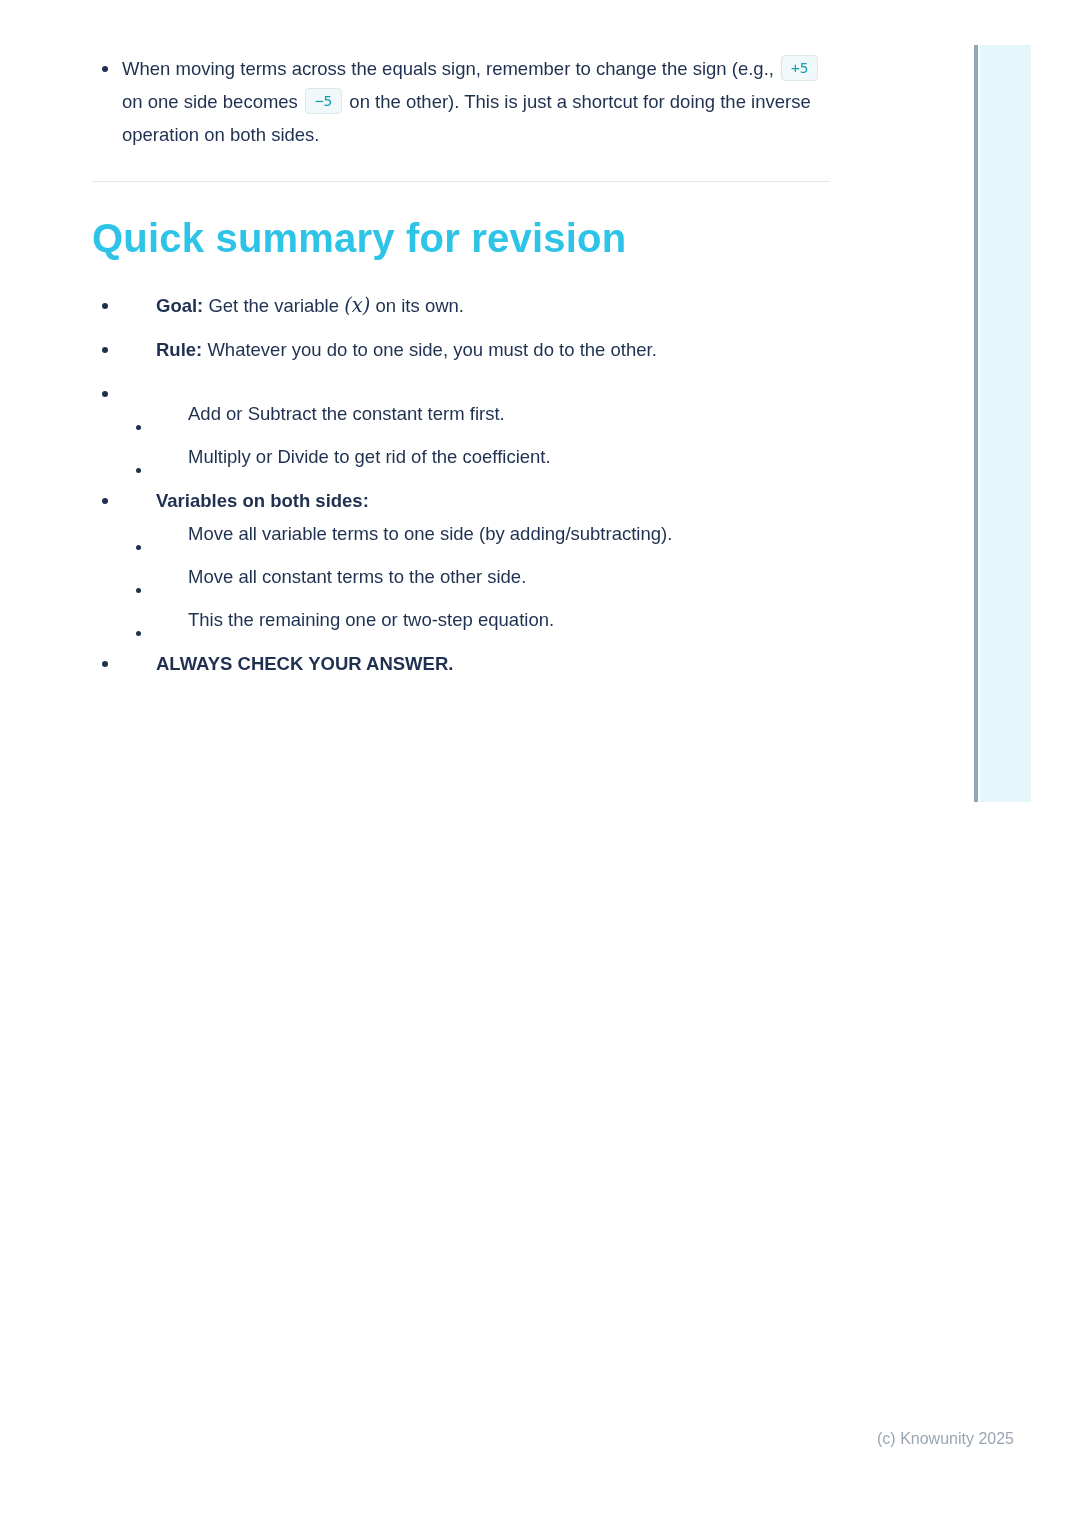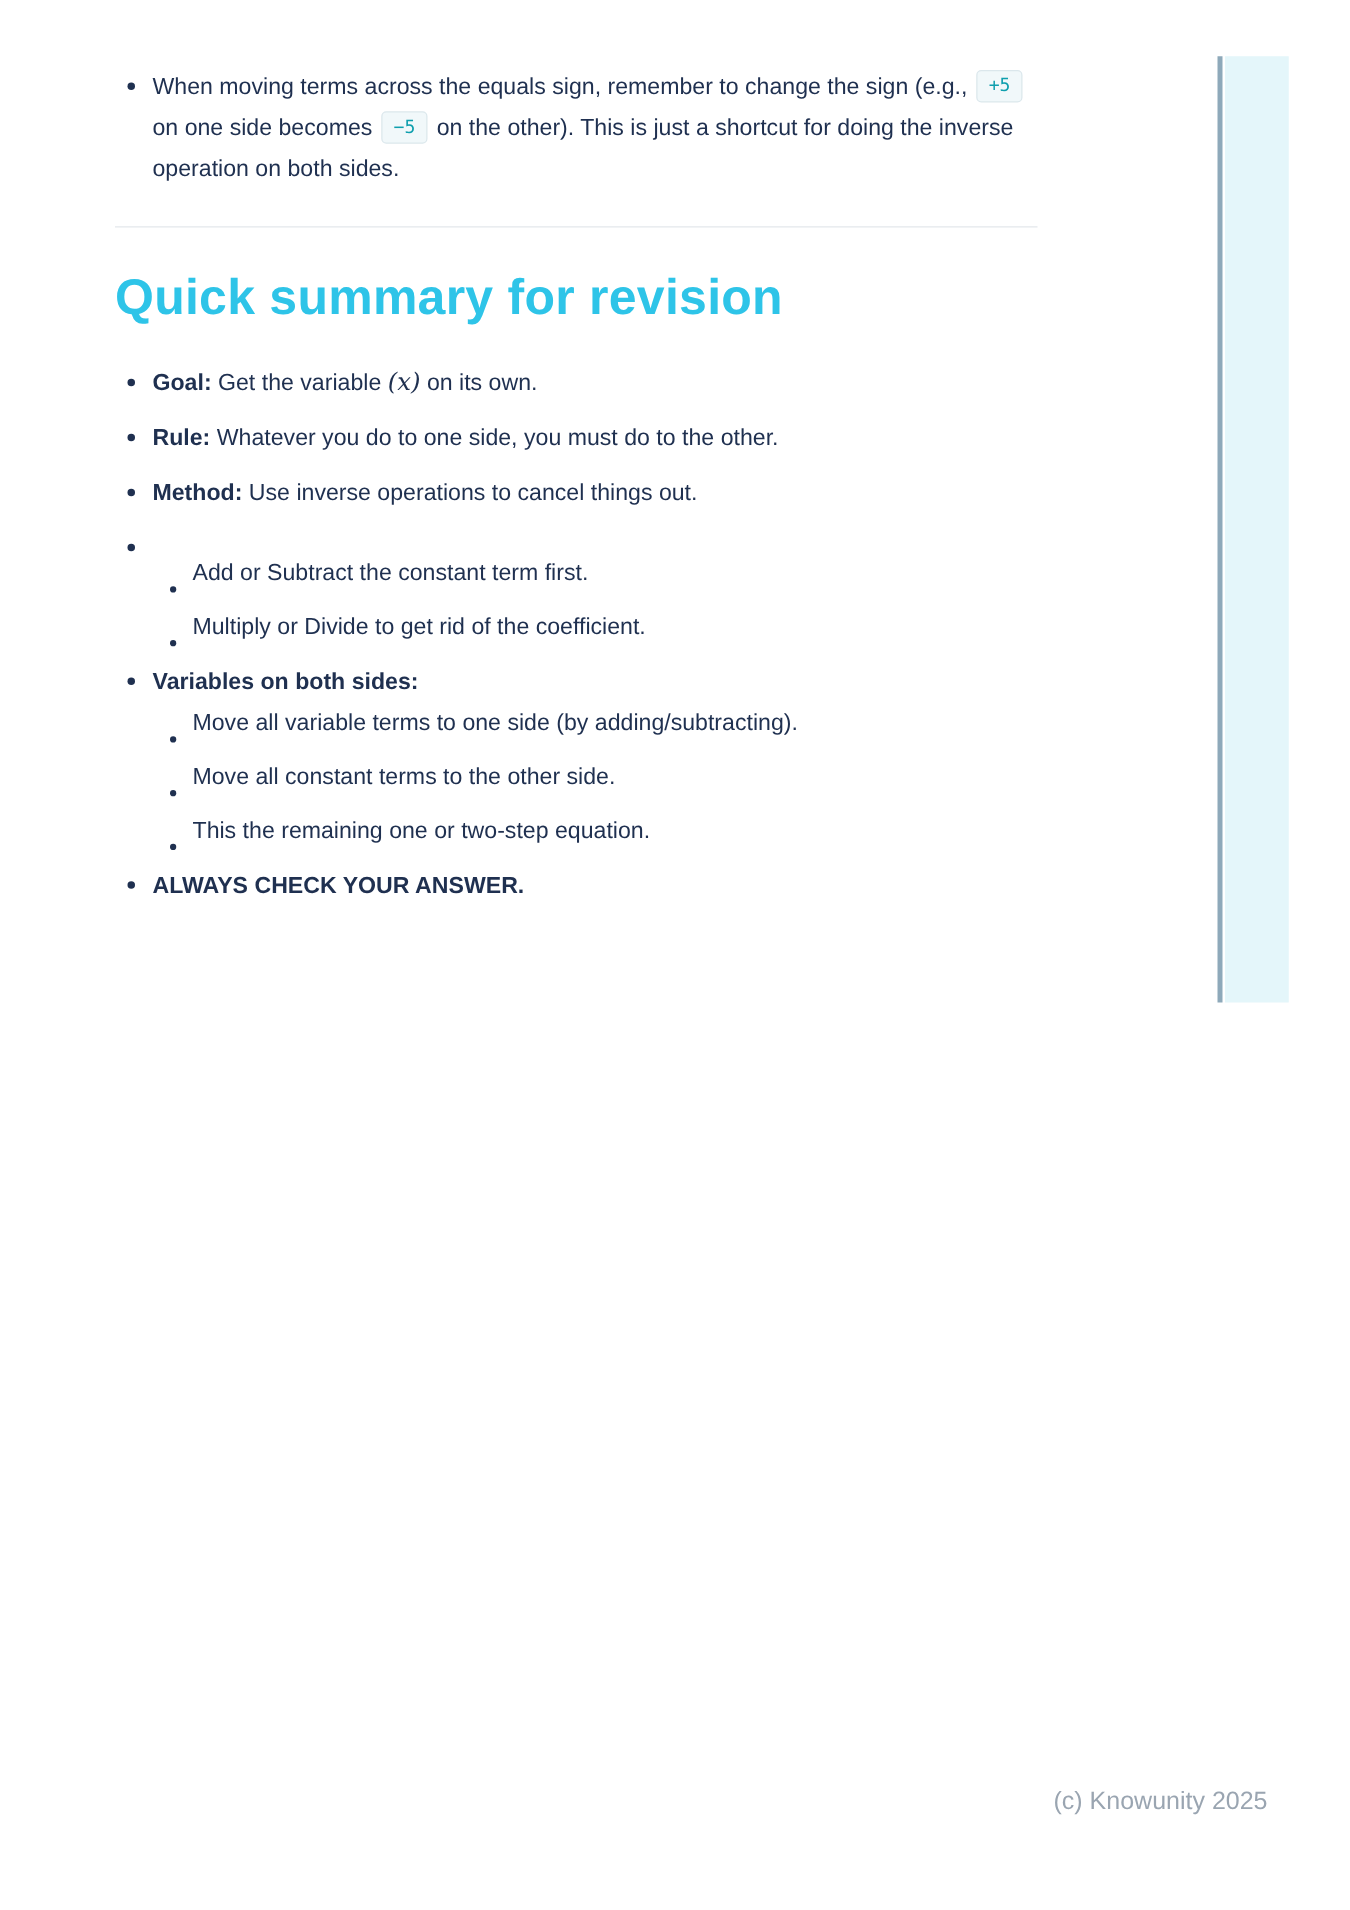--- a/index.html
+++ b/index.html
@@ -90,39 +90,39 @@
   }
 
   .section-title {
     margin: 34px 0 28px 0;
     font-size: 40px;
     font-weight: 700;
     color: #2ec4e8;
     letter-spacing: 0.2px;
   }
 
-  .summary-list .bullet-row { margin-bottom: 11px; }
+  .summary-list .bullet-row { margin-bottom: 11px; gap: 34px; }
   .summary-list .group { margin-bottom: 11px; }
   .summary-list .group .bullet-row { margin-bottom: 0; }
   .summary-list .sub-list { margin-top: 0; }
   .summary-list .sub-list .bullet-row { margin-bottom: 10px; align-items: flex-end; }
 
   .b { font-weight: 700; }
 
   .math {
     font-family: "DejaVu Serif", serif;
     font-style: italic;
     font-size: 19.5px;
   }
 
   .footer {
     position: absolute;
     top: 1430px;
     right: 66px;
-    font-size: 20px;
+    font-size: 16px;
     color: #9aa5b1;
   }
 </style>
 </head>
 <body>
 
 <div class="page">
 
   <div class="side-strip"></div>
   <div class="side-line"></div>
@@ -149,26 +149,20 @@
         </div>
       </div>
 
       <div class="bullet-row">
         <span class="dot"></span>
         <div class="bullet-text">
           <span class="b">Rule:</span><span> Whatever you do to one side, you must do to the other.</span>
         </div>
       </div>
 
-      <div class="bullet-row">
-        <span class="dot"></span>
-        <div class="bullet-text">
-          <span class="b">Method:</span><span> Use inverse operations to cancel things out.</span>
-        </div>
-      </div>
 
       <div class="group">
         <div class="bullet-row">
           <span class="dot"></span>
         </div>
         <div class="sub-list">
           <div class="bullet-row">
             <span class="dot sub"></span>
             <div class="bullet-text">Add or Subtract the constant term first.</div>
           </div>

